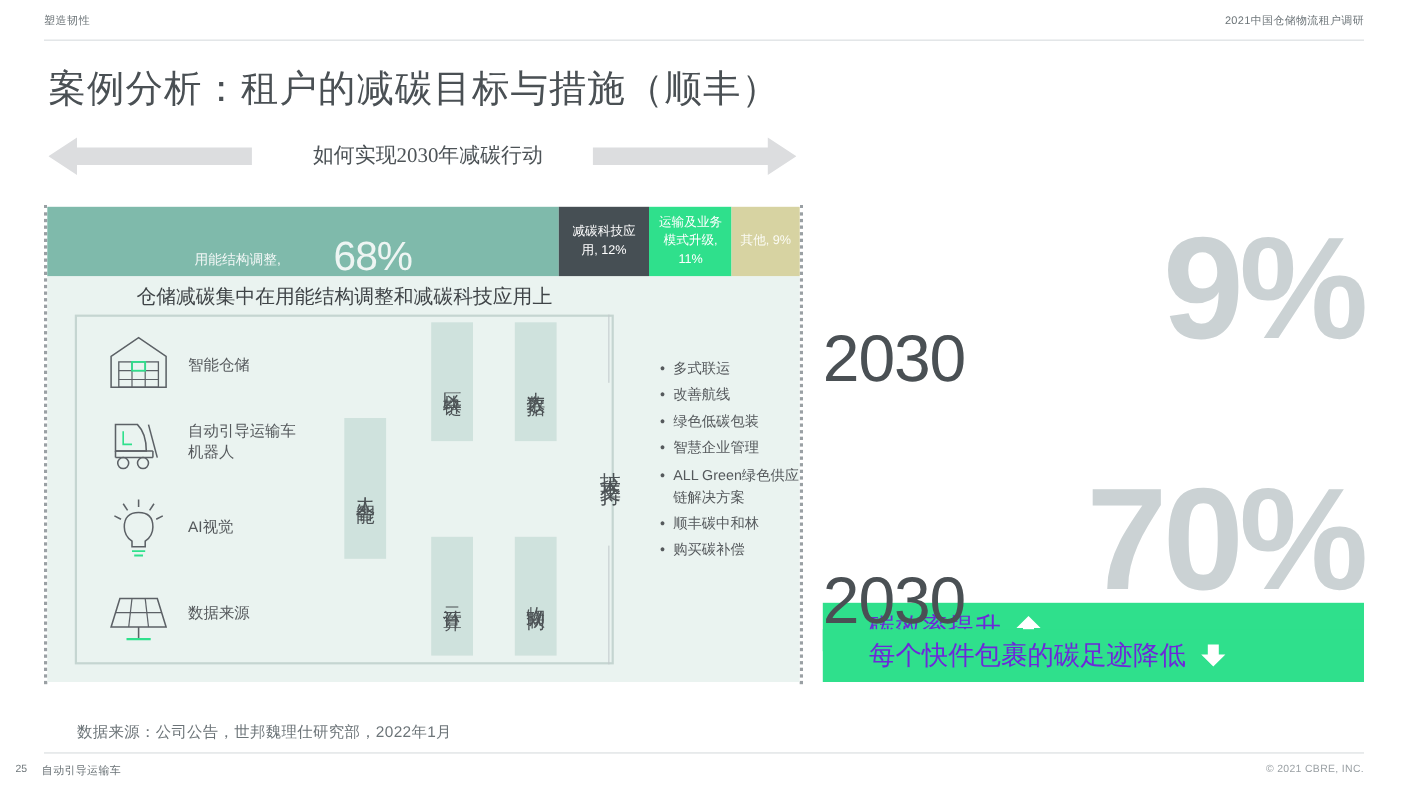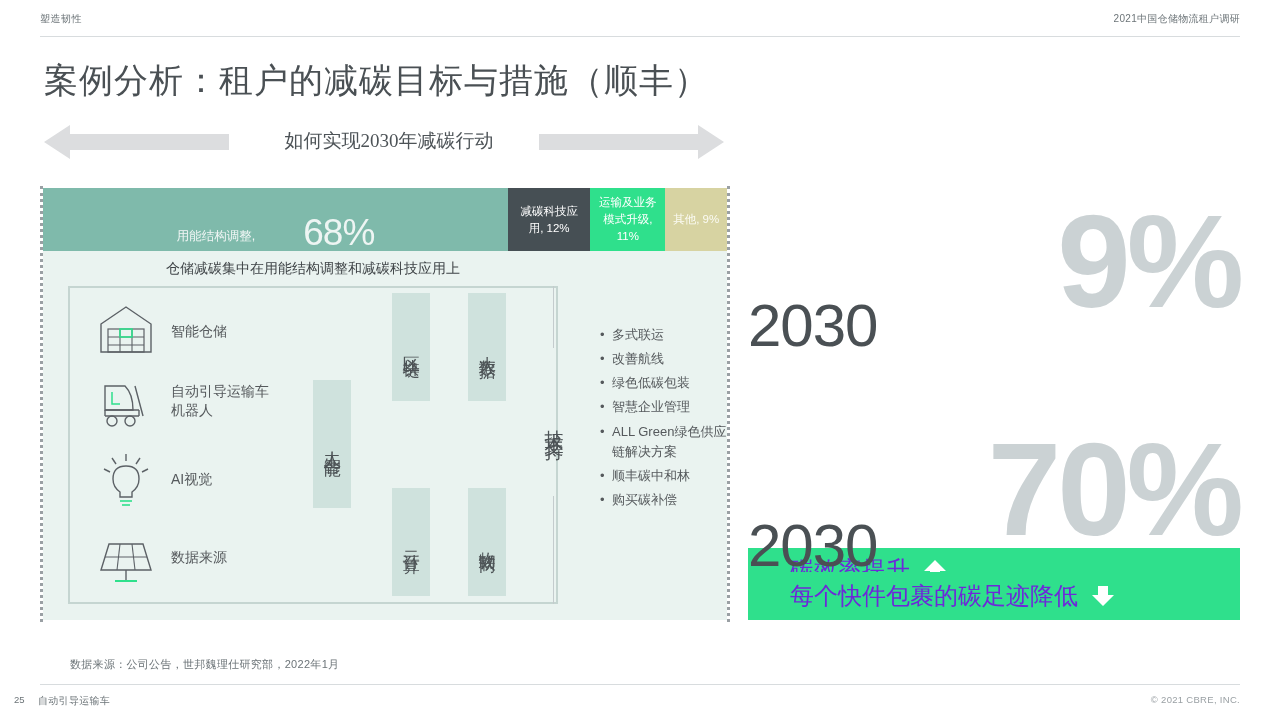--- a/index.html
+++ b/index.html
@@ -55,21 +55,21 @@
   .seg-main-label .small{font-size:12.5px;color:#f2f7f6;padding-bottom:6px;}
   .seg-main-label .big{font-size:37px;color:#eef5f3;line-height:1;letter-spacing:-1px;}
   .seg-sm{font-size:11.5px;color:#ffffff;text-align:center;line-height:1.45;padding:0 2px;}
   .seg-other .seg-sm{color:#fbfbf4;}
 
   
   .innerbg{position:absolute;left:43px;top:251px;width:684px;height:369px;background:#eaf3f0;}
   .caption{
     position:absolute;left:43px;top:254px;width:540px;height:30px;
     display:flex;align-items:center;justify-content:center;
-    font-size:14px;color:#3f4447;white-space:nowrap;
+    font-size:18px;color:#3f4447;white-space:nowrap;
   }
 
   
   .innerbox{
     position:absolute;left:68px;top:286px;width:490px;height:318px;
     border:2px solid #c5d5d1;box-sizing:border-box;background:transparent;
   }
 
   
   .iconrow{position:absolute;display:flex;align-items:center;}
@@ -129,21 +129,21 @@
   #stat1 .pct{top:0;}
   #stat1 .yr{top:100px;}
   #stat1 .greenbar{left:0;top:352px;width:492px;height:44px;}
 
   #stat2{left:748px;top:424px;width:492px;height:190px;}
   #stat2 .pct{top:0;}
   #stat2 .yr{top:92px;}
   #stat2 .greenbar{left:0;top:148px;width:492px;height:48px;}
 
   
-  .source{position:absolute;left:70px;top:657px;font-size:11px;color:#6c7478;letter-spacing:.3px;}
+  .source{position:absolute;left:70px;top:657px;font-size:14px;color:#6c7478;letter-spacing:.3px;}
   .foot-rule{position:absolute;left:40px;right:40px;top:684px;height:1px;background:#d8dcde;}
   .pgnum{position:absolute;left:14px;top:694px;font-size:9.5px;color:#6c7478;}
   .foot-left{position:absolute;left:38px;top:694px;font-size:10px;color:#6c7478;letter-spacing:.3px;}
   .foot-right{position:absolute;right:40px;top:694px;font-size:9.5px;color:#9aa0a4;letter-spacing:.3px;}
 </style>
 </head>
 <body>
 
 <div class="slide">
 

